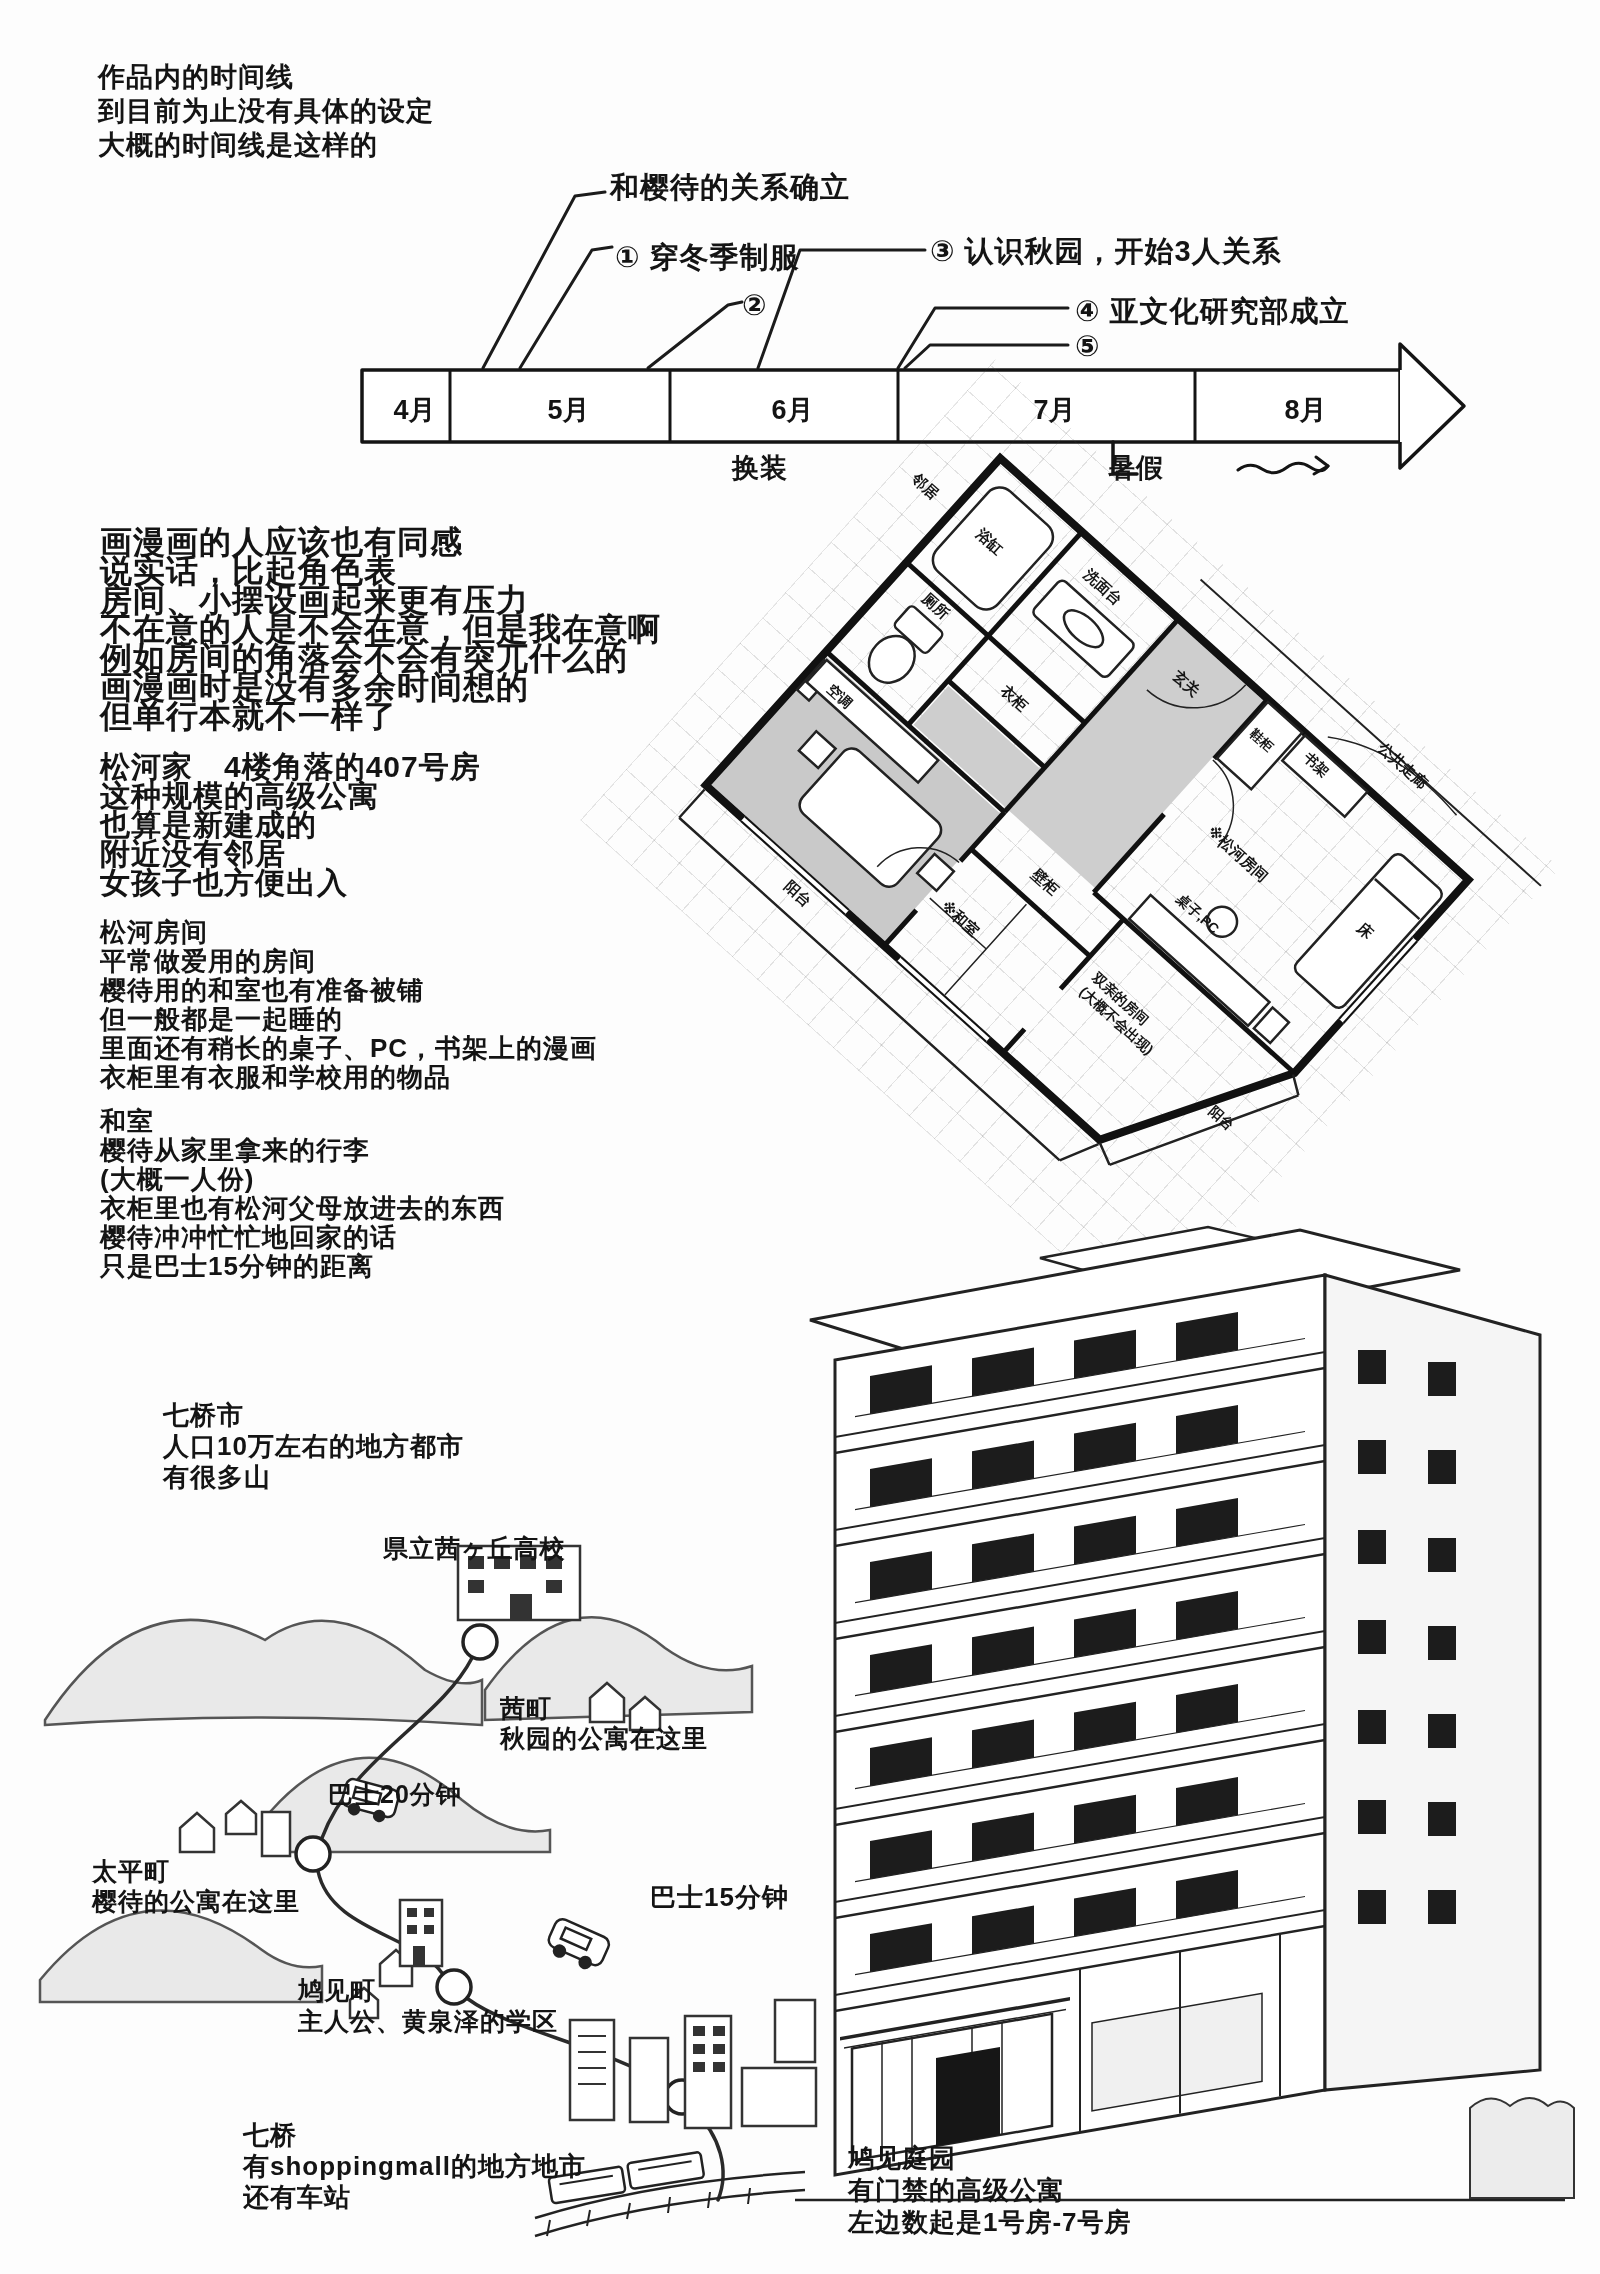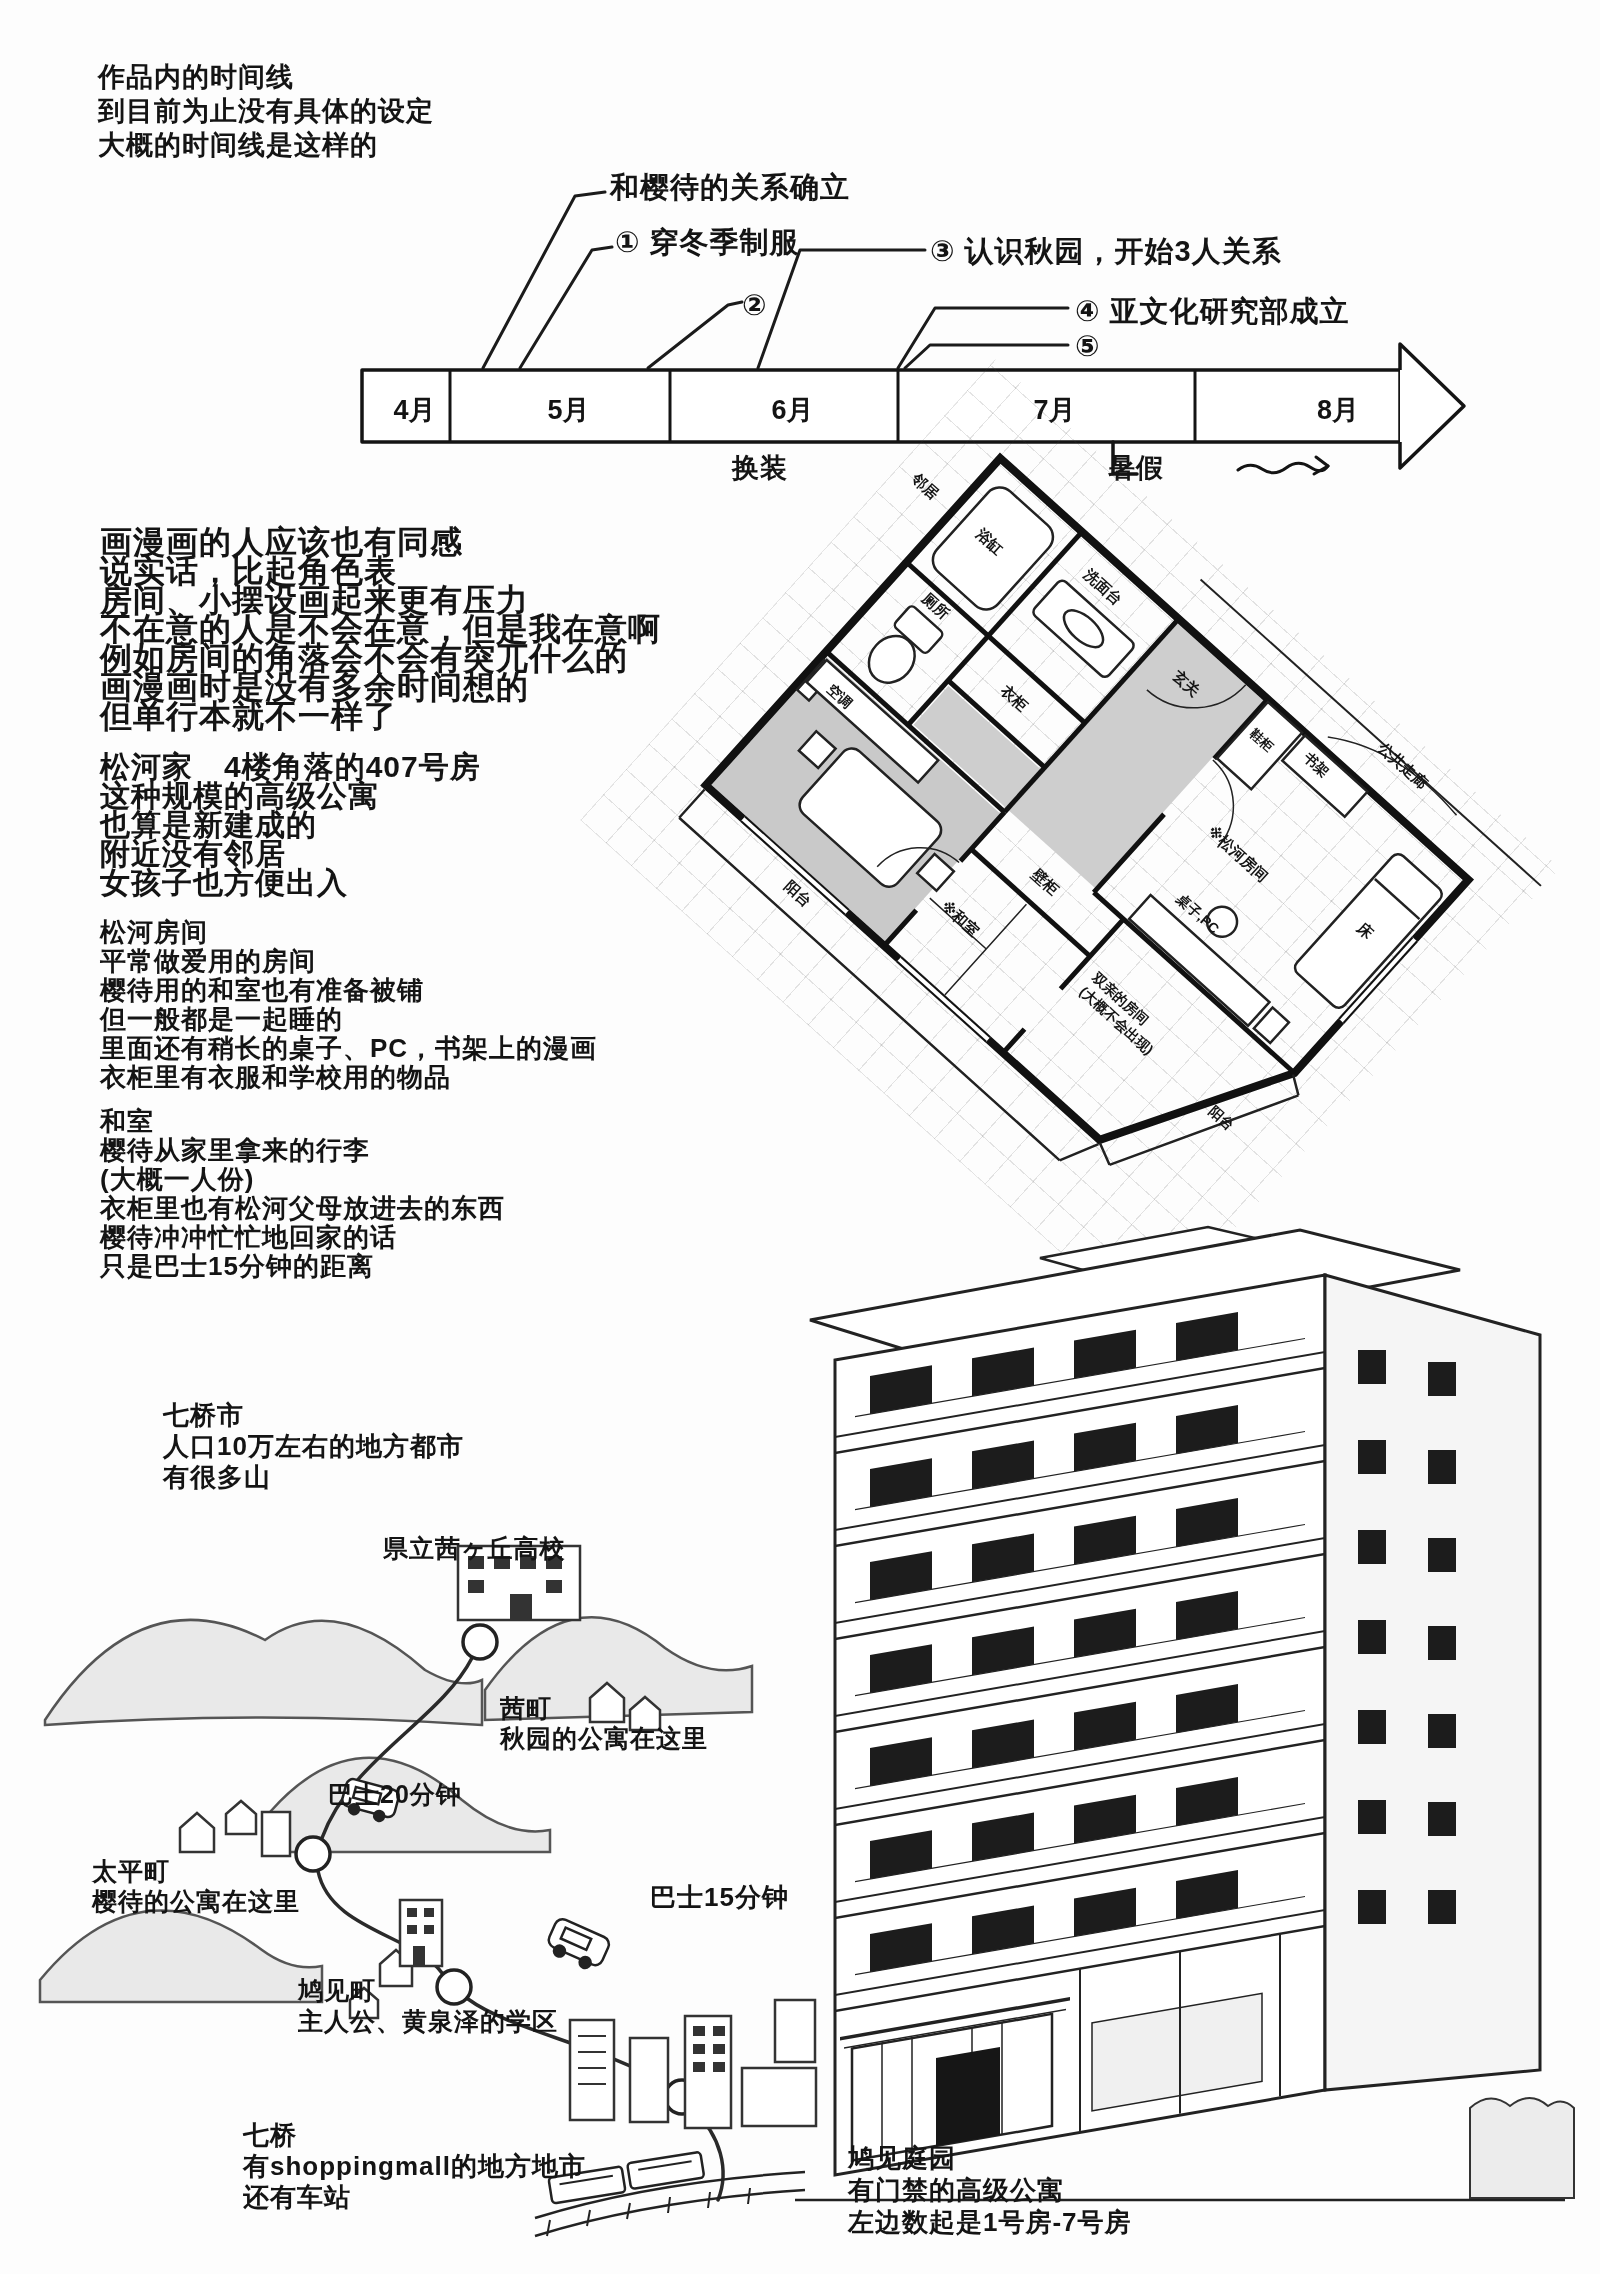--- a/index.html
+++ b/index.html
@@ -44,30 +44,30 @@
     <line x1="965" y1="230" x2="965" y2="302"></line>
   </g>
   <path d="M883,302 L883,334 L907,334" stroke="#141414" stroke-width="3.5" fill="none" stroke-linecap="round"></path>
   <g stroke="#141414" stroke-width="3" fill="none" stroke-linecap="round">
     <path d="M1008,330 q12,-9 24,-1 t24,-1 t24,-1 t18,-1"></path>
     <path d="M1098,326 l-12,-9 M1098,326 l-14,8"></path>
   </g>
 </svg>
 
 <div class="t" style="left:610px;top:168px;font-size:29px;">和樱待的关系确立</div>
-<div class="t" style="left:615px;top:223px;font-size:29px;">① 穿冬季制服</div>
+<div class="t" style="left:615px;top:238px;font-size:29px;">① 穿冬季制服</div>
 <div class="t" style="left:742px;top:288px;font-size:29px;">②</div>
 <div class="t" style="left:930px;top:232px;font-size:29px;">③ 认识秋园，开始3人关系</div>
 <div class="t" style="left:1075px;top:292px;font-size:29px;">④ 亚文化研究部成立</div>
 <div class="t" style="left:1075px;top:329px;font-size:29px;">⑤</div>
 <span class="mo" style="left:361px;top:392px;font-size:27px;">4月</span>
 <span class="mo" style="left:515px;top:392px;font-size:27px;">5月</span>
 <span class="mo" style="left:739px;top:392px;font-size:27px;">6月</span>
 <span class="mo" style="left:1001px;top:392px;font-size:27px;">7月</span>
-<span class="mo" style="left:1252px;top:392px;font-size:27px;text-align:right;">8月</span>
+<span class="mo" style="left:1252px;top:392px;font-size:27px;">8月</span>
 <div class="t" style="left:732px;top:450px;font-size:27px;">换装</div>
 <div class="t" style="left:1108px;top:450px;font-size:27px;text-align:center;">暑假</div>
 
 <div class="t" style="left:100px;top:528px;font-size:32px;line-height:29px;">画漫画的人应该也有同感
 说实话，比起角色表
 房间、小摆设画起来更有压力
 不在意的人是不会在意，但是我在意啊
 例如房间的角落会不会有突兀什么的
 画漫画时是没有多余时间想的
 但单行本就不一样了</div>

